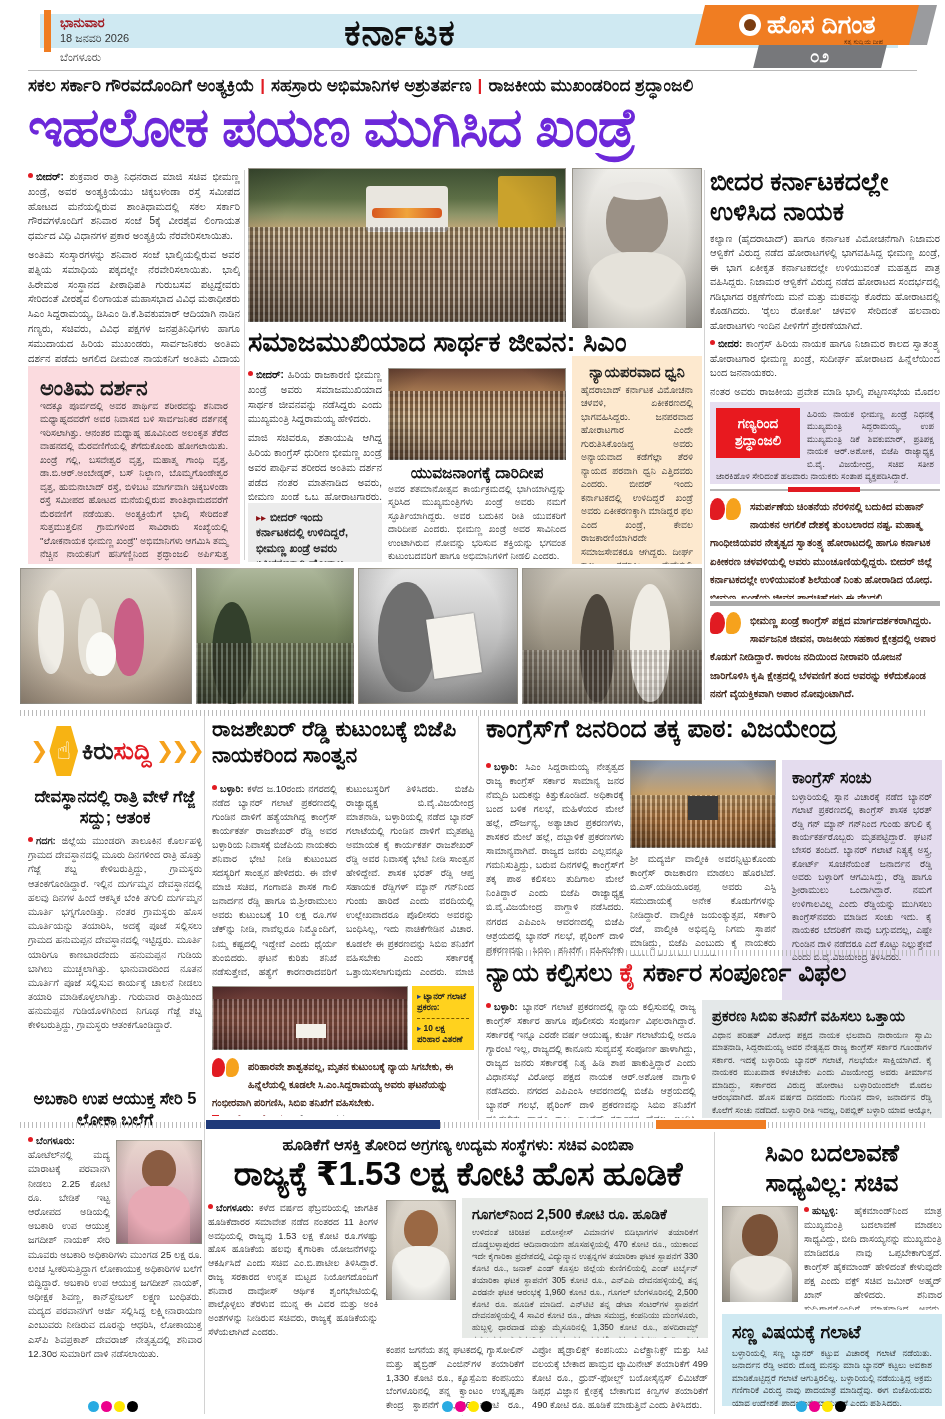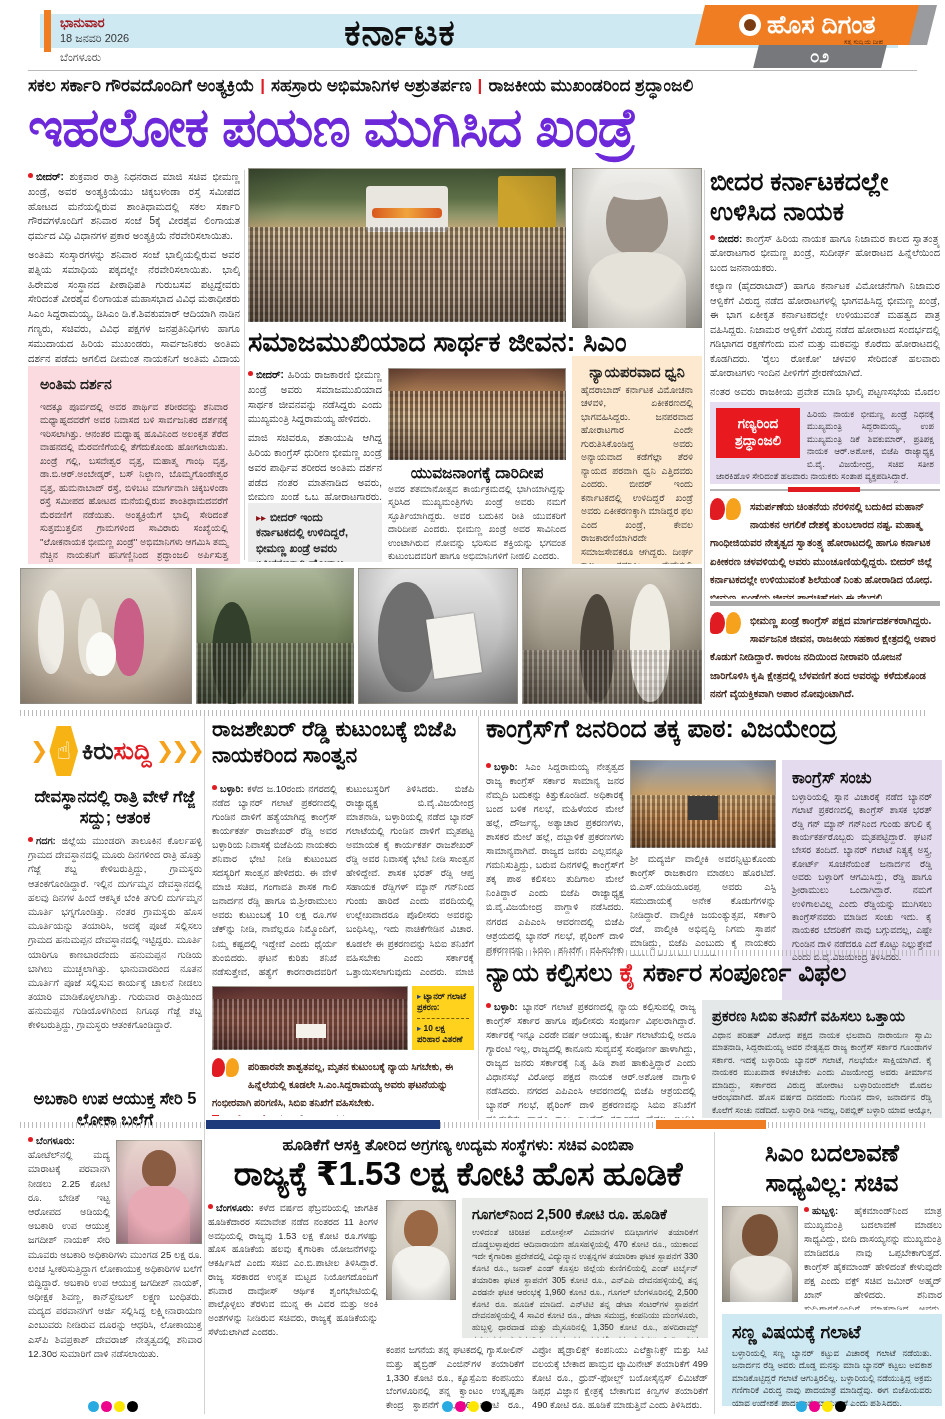--- a/index.html
+++ b/index.html
@@ -115,21 +115,21 @@
   </div>
   <h1 class="abs mainhl" style="left:28px;top:94px;width:900px;">ಇಹಲೋಕ ಪಯಣ ಮುಗಿಸಿದ ಖಂಡ್ರೆ</h1>
 
   <div class="abs bodytxt just clip" style="left:28px;top:170px;width:212px;height:192px;">
     <p><span class="dl">ಬೀದರ್:</span> <span>ಶುಕ್ರವಾರ ರಾತ್ರಿ ನಿಧನರಾದ ಮಾಜಿ ಸಚಿವ ಭೀಮಣ್ಣ ಖಂಡ್ರೆ, ಅವರ ಅಂತ್ಯಕ್ರಿಯೆಯು ಚಿಕ್ಕಬಳಂಡಾ ರಸ್ತೆ ಸಮೀಪದ ಹೋಟದ ಮನೆಯಲ್ಲಿರುವ ಶಾಂತಿಧಾಮದಲ್ಲಿ ಸಕಲ ಸರ್ಕಾರಿ ಗೌರವಗಳೊಂದಿಗೆ ಶನಿವಾರ ಸಂಜೆ 5ಕ್ಕೆ ವೀರಶೈವ ಲಿಂಗಾಯತ ಧರ್ಮದ ವಿಧಿ ವಿಧಾನಗಳ ಪ್ರಕಾರ ಅಂತ್ಯಕ್ರಿಯೆ ನೆರವೇರಿಸಲಾಯಿತು.</span></p>
     <p>ಅಂತಿಮ ಸಂಸ್ಕಾರಗಳನ್ನು ಶನಿವಾರ ಸಂಜೆ ಭಾಲ್ಕಿಯಲ್ಲಿರುವ ಅವರ ಪತ್ನಿಯ ಸಮಾಧಿಯ ಪಕ್ಕದಲ್ಲೇ ನೆರವೇರಿಸಲಾಯಿತು. ಭಾಲ್ಕಿ ಹಿರೇಮಠ ಸಂಸ್ಥಾನದ ಪೀಠಾಧಿಪತಿ ಗುರುಬಸವ ಪಟ್ಟದ್ದೇವರು ಸೇರಿದಂತೆ ವೀರಶೈವ ಲಿಂಗಾಯತ ಮಹಾಸಭಾದ ವಿವಿಧ ಮಠಾಧೀಶರು ಸಿಎಂ ಸಿದ್ದರಾಮಯ್ಯ, ಡಿಸಿಎಂ ಡಿ.ಕೆ.ಶಿವಕುಮಾರ್ ಆದಿಯಾಗಿ ನಾಡಿನ ಗಣ್ಯರು, ಸಚಿವರು, ವಿವಿಧ ಪಕ್ಷಗಳ ಜನಪ್ರತಿನಿಧಿಗಳು ಹಾಗೂ ಸಮುದಾಯದ ಹಿರಿಯ ಮುಖಂಡರು, ಸಾರ್ವಜನಿಕರು ಅಂತಿಮ ದರ್ಶನ ಪಡೆದು ಅಗಲಿದ ಧೀಮಂತ ನಾಯಕನಿಗೆ ಅಂತಿಮ ವಿದಾಯ ಹೇಳಿದರು.</p>
 
   </div>
 
   <div class="abs pinkbox clip" style="left:28px;top:366px;width:212px;height:198px;box-sizing:border-box;">
-    <div style="font-size:14px;font-weight:800;margin-bottom:8px;">ಅಂತಿಮ ದರ್ಶನ</div>
+    <div style="font-size:21px;font-weight:800;margin-bottom:0;">ಅಂತಿಮ ದರ್ಶನ</div>
     <div class="smalltxt just">ಇದಕ್ಕೂ ಪೂರ್ವದಲ್ಲಿ ಅವರ ಪಾರ್ಥಿವ ಶರೀರವನ್ನು ಶನಿವಾರ ಮಧ್ಯಾಹ್ನದವರೆಗೆ ಅವರ ನಿವಾಸದ ಬಳಿ ಸಾರ್ವಜನಿಕರ ದರ್ಶನಕ್ಕೆ ಇರಿಸಲಾಗಿತ್ತು. ಆನಂತರ ಮಧ್ಯಾಹ್ನ ಹೂವಿನಿಂದ ಅಲಂಕೃತ ತೆರೆದ ವಾಹನದಲ್ಲಿ ಮೆರವಣಿಗೆಯಲ್ಲಿ ತೆಗೆದುಕೊಂಡು ಹೋಗಲಾಯಿತು. ಖಂಡ್ರೆ ಗಲ್ಲಿ, ಬಸವೇಶ್ವರ ವೃತ್ತ, ಮಹಾತ್ಮ ಗಾಂಧಿ ವೃತ್ತ, ಡಾ.ಬಿ.ಆರ್.ಅಂಬೇಡ್ಕರ್, ಬಸ್ ನಿಲ್ದಾಣ, ಬೊಮ್ಮಗೊಂಡೇಶ್ವರ ವೃತ್ತ, ಹುಮನಾಬಾದ್ ರಸ್ತೆ, ಬಿಳಿಬಟ ಮಾರ್ಗವಾಗಿ ಚಿಕ್ಕಬಳಂಡಾ ರಸ್ತೆ ಸಮೀಪದ ಹೋಟದ ಮನೆಯಲ್ಲಿರುವ ಶಾಂತಿಧಾಮದವರೆಗೆ ಮೆರವಣಿಗೆ ನಡೆಯಿತು. ಅಂತ್ಯಕ್ರಿಯೆಗೆ ಭಾಲ್ಕಿ ಸೇರಿದಂತೆ ಸುತ್ತಮುತ್ತಲಿನ ಗ್ರಾಮಗಳಿಂದ ಸಾವಿರಾರು ಸಂಖ್ಯೆಯಲ್ಲಿ ''ಲೋಕನಾಯಕ ಭೀಮಣ್ಣ ಖಂಡ್ರೆ'' ಅಭಿಮಾನಿಗಳು ಆಗಮಿಸಿ ತಮ್ಮ ನೆಚ್ಚಿನ ನಾಯಕನಿಗೆ ಹನಿಗಣ್ಣಿನಿಂದ ಶ್ರದ್ಧಾಂಜಲಿ ಅರ್ಪಿಸುತ್ತ ಕೊನೆಯ ನಮನ ಸಲ್ಲಿಸಿದರು.</div>
   </div>
 
   <div class="abs vrule" style="left:244px;top:170px;height:390px;"></div>
   <div class="abs vrule" style="left:704px;top:170px;height:530px;"></div>
 
   <div class="photo" style="left:248px;top:168px;width:318px;height:154px;background:linear-gradient(180deg,#3e4f33 0%,#5d6f46 20%,#8d9468 30%,#c2a878 40%,#a98f72 60%,#7e6a52 100%);">
     <div class="abs" style="left:118px;top:18px;width:82px;height:46px;background:#e9e6df;border-radius:4px;"></div>
     <div class="abs" style="left:124px;top:40px;width:70px;height:10px;background:linear-gradient(90deg,#d8581f,#f0a43c,#d8581f);border-radius:4px;"></div>
     <div class="abs" style="left:250px;top:8px;width:58px;height:52px;background:#caa22c;border-radius:3px;"></div>
@@ -155,22 +155,22 @@
   <div class="abs colhl" style="left:388px;top:464px;width:178px;font-size:15.5px;">ಯುವಜನಾಂಗಕ್ಕೆ ದಾರಿದೀಪ</div>
   <div class="abs just clip" style="left:388px;top:483px;width:178px;height:80px;font-size:9.3px;line-height:1.45;color:#2c2c2c;">ಅವರ ಶತಮಾನೋತ್ಸವ ಕಾರ್ಯಕ್ರಮದಲ್ಲಿ ಭಾಗಿಯಾಗಿದ್ದನ್ನು ಸ್ಮರಿಸಿದ ಮುಖ್ಯಮಂತ್ರಿಗಳು ಖಂಡ್ರೆ ಅವರು ನಮಗೆ ಸ್ಫೂರ್ತಿಯಾಗಿದ್ದರು. ಅವರ ಬದುಕಿನ ರೀತಿ ಯುವಕರಿಗೆ ದಾರಿದೀಪ ಎಂದರು. ಭೀಮಣ್ಣ ಖಂಡ್ರೆ ಅವರ ಸಾವಿನಿಂದ ಉಂಟಾಗಿರುವ ನೋವನ್ನು ಭರಿಸುವ ಶಕ್ತಿಯನ್ನು ಭಗವಂತ ಕುಟುಂಬದವರಿಗೆ ಹಾಗೂ ಅಭಿಮಾನಿಗಳಿಗೆ ನೀಡಲಿ ಎಂದರು.</div>
 
   <div class="abs peachbox clip" style="left:572px;top:356px;width:130px;height:208px;box-sizing:border-box;">
     <div style="font-size:14.5px;font-weight:800;text-align:center;margin-bottom:3px;">ನ್ಯಾಯಪರವಾದ ಧ್ವನಿ</div>
     <div class="smalltxt just">ಹೈದರಾಬಾದ್ ಕರ್ನಾಟಕ ವಿಮೋಚನಾ ಚಳವಳಿ, ಏಕೀಕರಣದಲ್ಲಿ ಭಾಗವಹಿಸಿದ್ದರು. ಜನಪರವಾದ ಹೋರಾಟಗಾರ ಎಂದೇ ಗುರುತಿಸಿಕೊಂಡಿದ್ದ ಅವರು ಅನ್ಯಾಯವಾದ ಕಡೆಗೆಲ್ಲಾ ತೆರಳಿ ನ್ಯಾಯದ ಪರವಾಗಿ ಧ್ವನಿ ಎತ್ತಿದವರು ಎಂದರು. ಬೀದರ್ ಇಂದು ಕರ್ನಾಟಕದಲ್ಲಿ ಉಳಿದಿದ್ದರೆ ಖಂಡ್ರೆ ಅವರು ಏಕೀಕರಣಕ್ಕಾಗಿ ಮಾಡಿದ್ದರ ಫಲ ಎಂದ ಖಂಡ್ರೆ, ಕೇವಲ ರಾಜಕಾರಣಿಯಾಗಿರದೇ ಸಮಾಜಸೇವಕರೂ ಆಗಿದ್ದರು. ದೀರ್ಘ ಕಾಲ ಸಮಾಜ ಸೇವೆಯಲ್ಲಿ ತೊಡಗಿದ್ದರು. ಎಲ್ಲ ವರ್ಗದ ಜನರನ್ನು ಪ್ರತಿನಿಧಿಸುವ ಛಾತಿ ಅವರಲ್ಲಿತ್ತು ಎಂದರು.</div>
   </div>
 
   <h2 class="abs" style="left:710px;top:166px;width:232px;font-size:25px;line-height:1.2;">ಬೀದರ ಕರ್ನಾಟಕದಲ್ಲೇ ಉಳಿಸಿದ ನಾಯಕ</h2>
   <div class="abs bodytxt just clip" style="left:710px;top:232px;width:230px;height:168px;font-size:9.8px;">
+    <p>ಕಲ್ಯಾಣ (ಹೈದರಾಬಾದ್) ಹಾಗೂ ಕರ್ನಾಟಕ ವಿಮೋಚನೆಗಾಗಿ ನಿಜಾಮರ ಆಳ್ವಿಕೆಗೆ ವಿರುದ್ಧ ನಡೆದ ಹೋರಾಟಗಳಲ್ಲಿ ಭಾಗವಹಿಸಿದ್ದ ಭೀಮಣ್ಣ ಖಂಡ್ರೆ, ಈ ಭಾಗ ಏಕೀಕೃತ ಕರ್ನಾಟಕದಲ್ಲೇ ಉಳಿಯುವಂತೆ ಮಹತ್ವದ ಪಾತ್ರ ವಹಿಸಿದ್ದರು. ನಿಜಾಮರ ಆಳ್ವಿಕೆಗೆ ವಿರುದ್ಧ ನಡೆದ ಹೋರಾಟದ ಸಂದರ್ಭದಲ್ಲಿ ಗಡಿಭಾಗದ ರಕ್ಷಣೆಗೆಂದು ಮನೆ ಮತ್ತು ಮಠವನ್ನು ಕೊರೆದು ಹೋರಾಟದಲ್ಲಿ ಕೊಡಗಿದರು. 'ರೈಲು ರೋಕೋ' ಚಳವಳಿ ಸೇರಿದಂತೆ ಹಲವಾರು ಹೋರಾಟಗಳು ಇಂದಿನ ಪೀಳಿಗೆಗೆ ಪ್ರೇರಣೆಯಾಗಿದೆ.</p>
     <p><span class="dl">ಬೀದರ:</span> <span>ಕಾಂಗ್ರೆಸ್ ಹಿರಿಯ ನಾಯಕ ಹಾಗೂ ನಿಜಾಮರ ಕಾಲದ ಸ್ವಾತಂತ್ರ್ಯ ಹೋರಾಟಗಾರ ಭೀಮಣ್ಣ ಖಂಡ್ರೆ, ಸುದೀರ್ಘ ಹೋರಾಟದ ಹಿನ್ನೆಲೆಯಿಂದ ಬಂದ ಜನನಾಯಕರು.</span></p>
-    <p>ಕಲ್ಯಾಣ (ಹೈದರಾಬಾದ್) ಹಾಗೂ ಕರ್ನಾಟಕ ವಿಮೋಚನೆಗಾಗಿ ನಿಜಾಮರ ಆಳ್ವಿಕೆಗೆ ವಿರುದ್ಧ ನಡೆದ ಹೋರಾಟಗಳಲ್ಲಿ ಭಾಗವಹಿಸಿದ್ದ ಭೀಮಣ್ಣ ಖಂಡ್ರೆ, ಈ ಭಾಗ ಏಕೀಕೃತ ಕರ್ನಾಟಕದಲ್ಲೇ ಉಳಿಯುವಂತೆ ಮಹತ್ವದ ಪಾತ್ರ ವಹಿಸಿದ್ದರು. ನಿಜಾಮರ ಆಳ್ವಿಕೆಗೆ ವಿರುದ್ಧ ನಡೆದ ಹೋರಾಟದ ಸಂದರ್ಭದಲ್ಲಿ ಗಡಿಭಾಗದ ರಕ್ಷಣೆಗೆಂದು ಮನೆ ಮತ್ತು ಮಠವನ್ನು ಕೊರೆದು ಹೋರಾಟದಲ್ಲಿ ಕೊಡಗಿದರು. 'ರೈಲು ರೋಕೋ' ಚಳವಳಿ ಸೇರಿದಂತೆ ಹಲವಾರು ಹೋರಾಟಗಳು ಇಂದಿನ ಪೀಳಿಗೆಗೆ ಪ್ರೇರಣೆಯಾಗಿದೆ.</p>
     <p>ನಂತರ ಅವರು ರಾಜಕೀಯ ಪ್ರವೇಶ ಮಾಡಿ ಭಾಲ್ಕಿ ಪಟ್ಟಣಸಭೆಯ ಮೊದಲ ಅಧ್ಯಕ್ಷರಾದರು. ಶಾಸಕ, ವಿಧಾನಪರಿಷತ್ ಸದಸ್ಯ ಹಾಗೂ ಸಚಿವರಾಗಿ ಬೀದರ್ ಜಿಲ್ಲೆಯ ಅಭಿವೃದ್ಧಿಗೆ ಮಹತ್ವದ ಕೊಡುಗೆ ನೀಡಿದರು. ಸಮಾಜ ಮತ್ತು ಸಹಕಾರಿ ಕ್ಷೇತ್ರಗಳಲ್ಲಿ ಪ್ರಭಾವಿ ನಾಯಕರಾಗಿ ಅವರು ಗುರುತಿಸಿಕೊಂಡಿದ್ದರು.</p>
   </div>
 
   <div class="abs tributes clip" style="left:710px;top:402px;width:230px;height:82px;box-sizing:border-box;">
     <div class="trib-label">
       <span>ಗಣ್ಯರಿಂದ</span>
       <span>ಶ್ರದ್ಧಾಂಜಲಿ</span>
     </div>
     <div class="tinytxt just">ಹಿರಿಯ ನಾಯಕ ಭೀಮಣ್ಣ ಖಂಡ್ರೆ ನಿಧನಕ್ಕೆ ಮುಖ್ಯಮಂತ್ರಿ ಸಿದ್ದರಾಮಯ್ಯ, ಉಪ ಮುಖ್ಯಮಂತ್ರಿ ಡಿಕೆ ಶಿವಕುಮಾರ್, ಪ್ರತಿಪಕ್ಷ ನಾಯಕ ಆರ್.ಅಶೋಕ, ಬಿಜೆಪಿ ರಾಜ್ಯಾಧ್ಯಕ್ಷ ಬಿ.ವೈ. ವಿಜಯೇಂದ್ರ, ಸಚಿವ ಸತೀಶ ಜಾರಕಿಹೊಳಿ ಸೇರಿದಂತೆ ಹಲವಾರು ನಾಯಕರು ಸಂತಾಪ ವ್ಯಕ್ತಪಡಿಸಿದ್ದಾರೆ.</div>
   </div>

